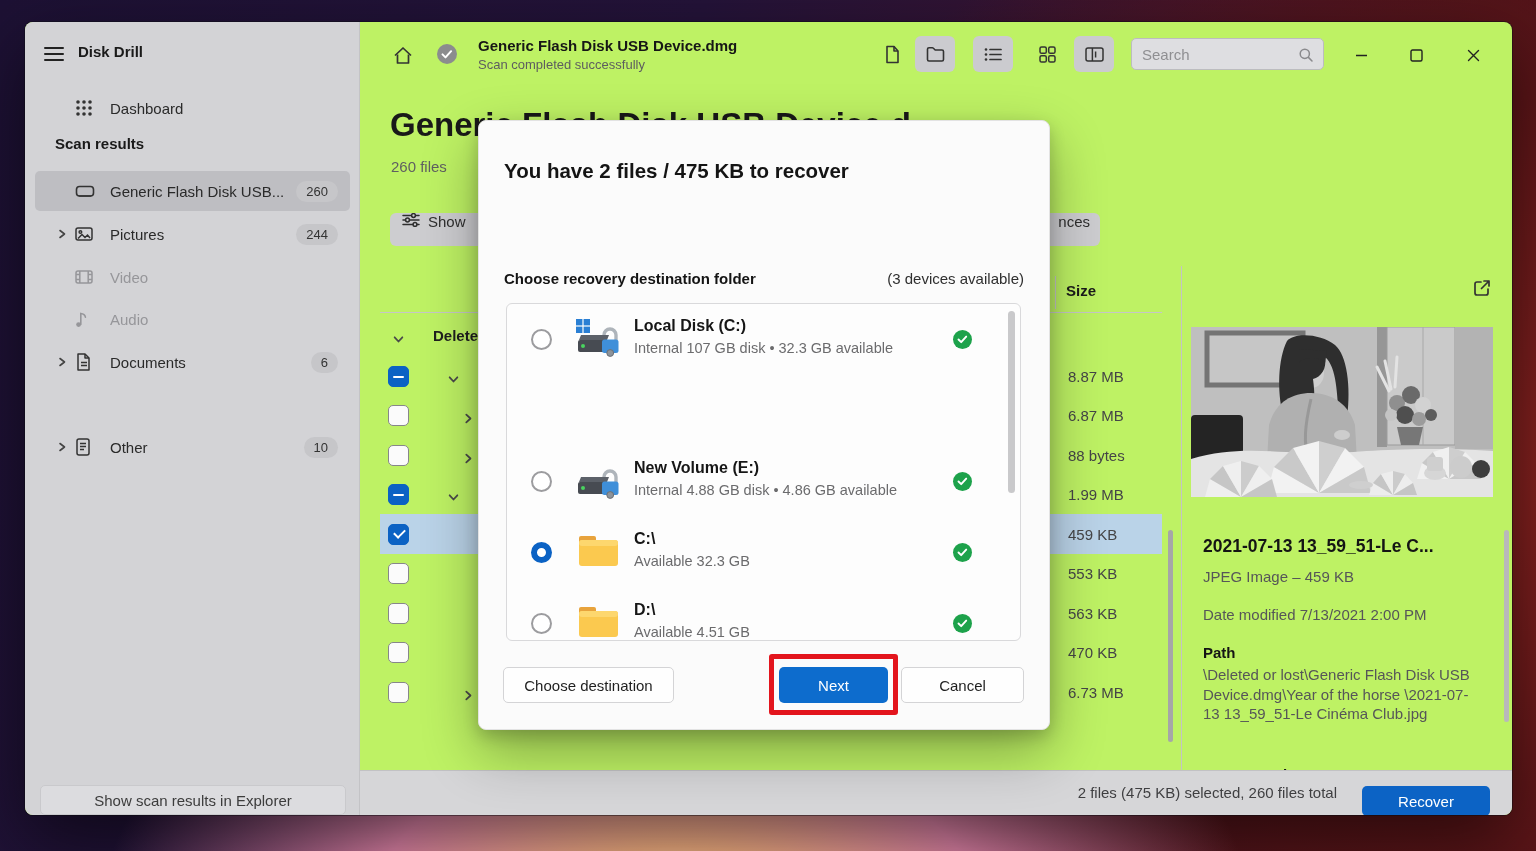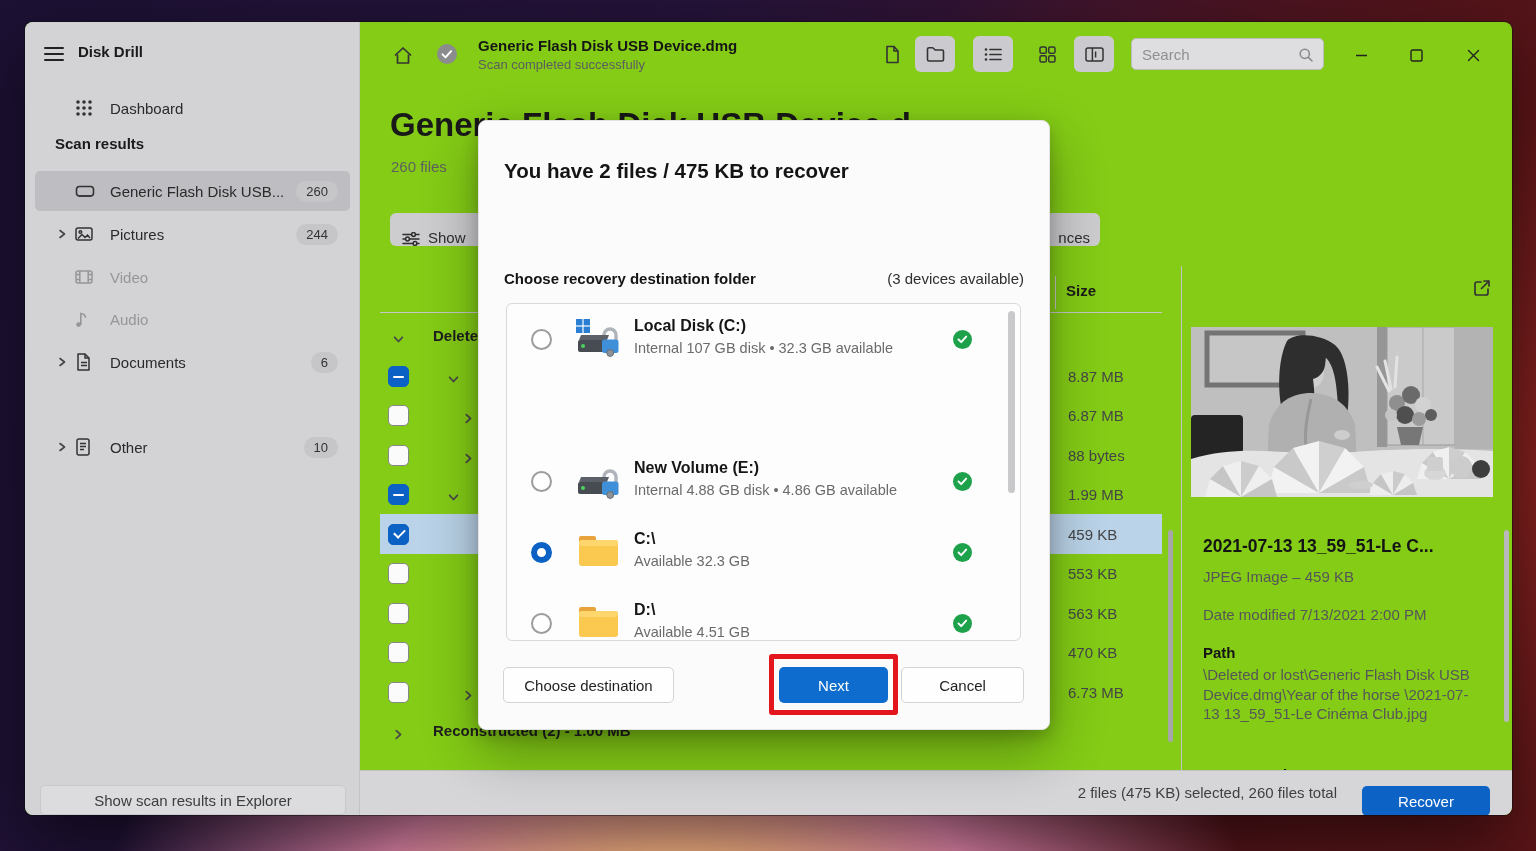--- a/index.html
+++ b/index.html
@@ -7,21 +7,21 @@
   body {
     font-family:"Liberation Sans", sans-serif;
     position:relative;
     background:
       radial-gradient(900px 520px at 44% 108%, #ffdfae 0%, #f6b183 14%, #e084a8 34%, rgba(120,60,140,0) 64%),
       radial-gradient(1200px 900px at 106% 55%, #8c2320 0%, #5c1518 42%, rgba(40,10,20,0) 76%),
       linear-gradient(105deg, #1d1134 0%, #241339 40%, #3a1430 66%, #43121c 86%, #2e0d14 100%);
   }
   #window {
     position:absolute; left:25px; top:22px; width:1487px; height:793px;
-    border-radius:8px; background:#84cc16; overflow:hidden;
+    border-radius:8px; background:#bef264; overflow:hidden;
     box-shadow:0 25px 70px rgba(0,0,0,.55), 0 0 0 1px rgba(15,15,25,.45);
     color:#1b1b1b;
   }
   
   #sidebar { position:absolute; left:0; top:0; bottom:0; width:335px; background:#d3d3d6; border-right:1px solid #c3c3c6; }
   .hamburger { position:absolute; left:12px; top:16px; width:34px; height:32px; display:flex; align-items:center; justify-content:center; border-radius:5px; }
   .app-title { position:absolute; left:53px; top:21px; font-size:15px; font-weight:bold; color:#1a1a1a; }
   .side-item { position:absolute; left:10px; width:315px; height:40px; display:flex; align-items:center; padding-left:22px; border-radius:5px; color:#2a2a2a; }
   .side-item.sel { background:#bebec2; }
   .side-item.dis { color:#96969a; }
@@ -39,21 +39,21 @@
   .title-block { position:absolute; left:453px; top:15px; }
   .title-block .t { font-size:15px; font-weight:bold; color:#161616; }
   .title-block .s { font-size:13px; color:#5d5d5f; margin-top:3px; }
   .searchbox { position:absolute; left:1106px; top:16px; width:193px; height:32px; background:#dedee1; border:1px solid #bcbcbf; border-radius:5px; }
   .searchbox input { position:absolute; left:10px; top:0; width:150px; height:30px; border:none; outline:none; background:transparent; font-size:15px; color:#3a3a3a; font-family:"Liberation Sans",sans-serif; }
   .searchbox input::placeholder { color:#8f8f92; }
   .winctl { position:absolute; top:16px; width:46px; height:34px; display:flex; align-items:center; justify-content:center; color:#222; }
   
   .heading { position:absolute; left:365px; top:84px; font-size:33px; font-weight:bold; color:#191919; white-space:nowrap; z-index:1; }
   .subheading { position:absolute; left:366px; top:136px; font-size:15px; color:#5f5f61; z-index:1; }
-  .pill { position:absolute; top:191px; height:33px; background:#cdcdd0; border-radius:6px; display:flex; align-items:flex-end; font-size:15px; color:#2e2e2e; z-index:1; }
+  .pill { position:absolute; top:191px; height:33px; background:#cdcdd0; border-radius:6px; display:flex; align-items:flex-start; font-size:15px; color:#2e2e2e; z-index:1; }
   .thead-label { position:absolute; top:260px; font-size:15px; font-weight:bold; color:#1a1a1a; z-index:1; }
   .hline { position:absolute; background:#c6c6c8; z-index:1; }
   
   #rows { position:absolute; left:335px; top:296px; right:0; height:440px; z-index:1; }
   .trow { position:absolute; left:0; right:0; height:40px; }
   .rowhl { position:absolute; left:20px; right:350px; top:-2px; bottom:2px; background:#bad3e8; }
   .cbx { position:absolute; left:28px; top:8px; width:21px; height:21px; border-radius:5px; border:1px solid #87878a; background:#fbfbfb; }
   .cbx.ind, .cbx.chk { background:#0b62c4; border-color:#0b62c4; }
   .cbx.ind::after { content:""; position:absolute; left:4px; top:8.5px; width:11px; height:2.4px; background:#fff; border-radius:1px; }
   .cbx.chk::after { content:""; position:absolute; left:4.5px; top:4px; width:9px; height:5px; border-left:2.2px solid #fff; border-bottom:2.2px solid #fff; transform:rotate(-45deg); }
@@ -370,26 +370,20 @@
     <div class="trow" style="top:316px">
       <span class="cbx"></span>
       <span class="sizecell">470 KB</span>
     </div>
     <div class="trow" style="top:356px">
       <span class="cbx"></span>
       <span class="fchev" style="left:103px"><svg width="11" height="11" viewBox="0 0 10 10" fill="none" stroke="currentColor" stroke-width="1.6" stroke-linecap="round" stroke-linejoin="round">
             <path d="M3 1.5 6.8 5 3 8.5"></path>
           </svg></span>
       <span class="sizecell">6.73 MB</span>
-    </div>
-    <div class="trow" style="top:395px">
-      <span class="gchev"><svg width="11" height="11" viewBox="0 0 10 10" fill="none" stroke="currentColor" stroke-width="1.6" stroke-linecap="round" stroke-linejoin="round">
-            <path d="M3 1.5 6.8 5 3 8.5"></path>
-          </svg></span>
-      <span class="glabel">Reconstructed (2) - 1.00 MB</span>
     </div>
   </div>
 
   <div class="vscroll" style="left:1143px;top:508px;height:212px"></div>
 
   <div id="panel">
     <div style="position:absolute;right:20px;top:12px">
       <svg width="20" height="20" viewBox="0 0 20 20" fill="none" stroke="#333" stroke-width="1.7" stroke-linecap="round" stroke-linejoin="round">
           <path d="M9 4H5a2 2 0 0 0-2 2v9a2 2 0 0 0 2 2h9a2 2 0 0 0 2-2v-4"></path>
           <path d="M12 3h5v5M17 3l-7.5 7.5"></path>

